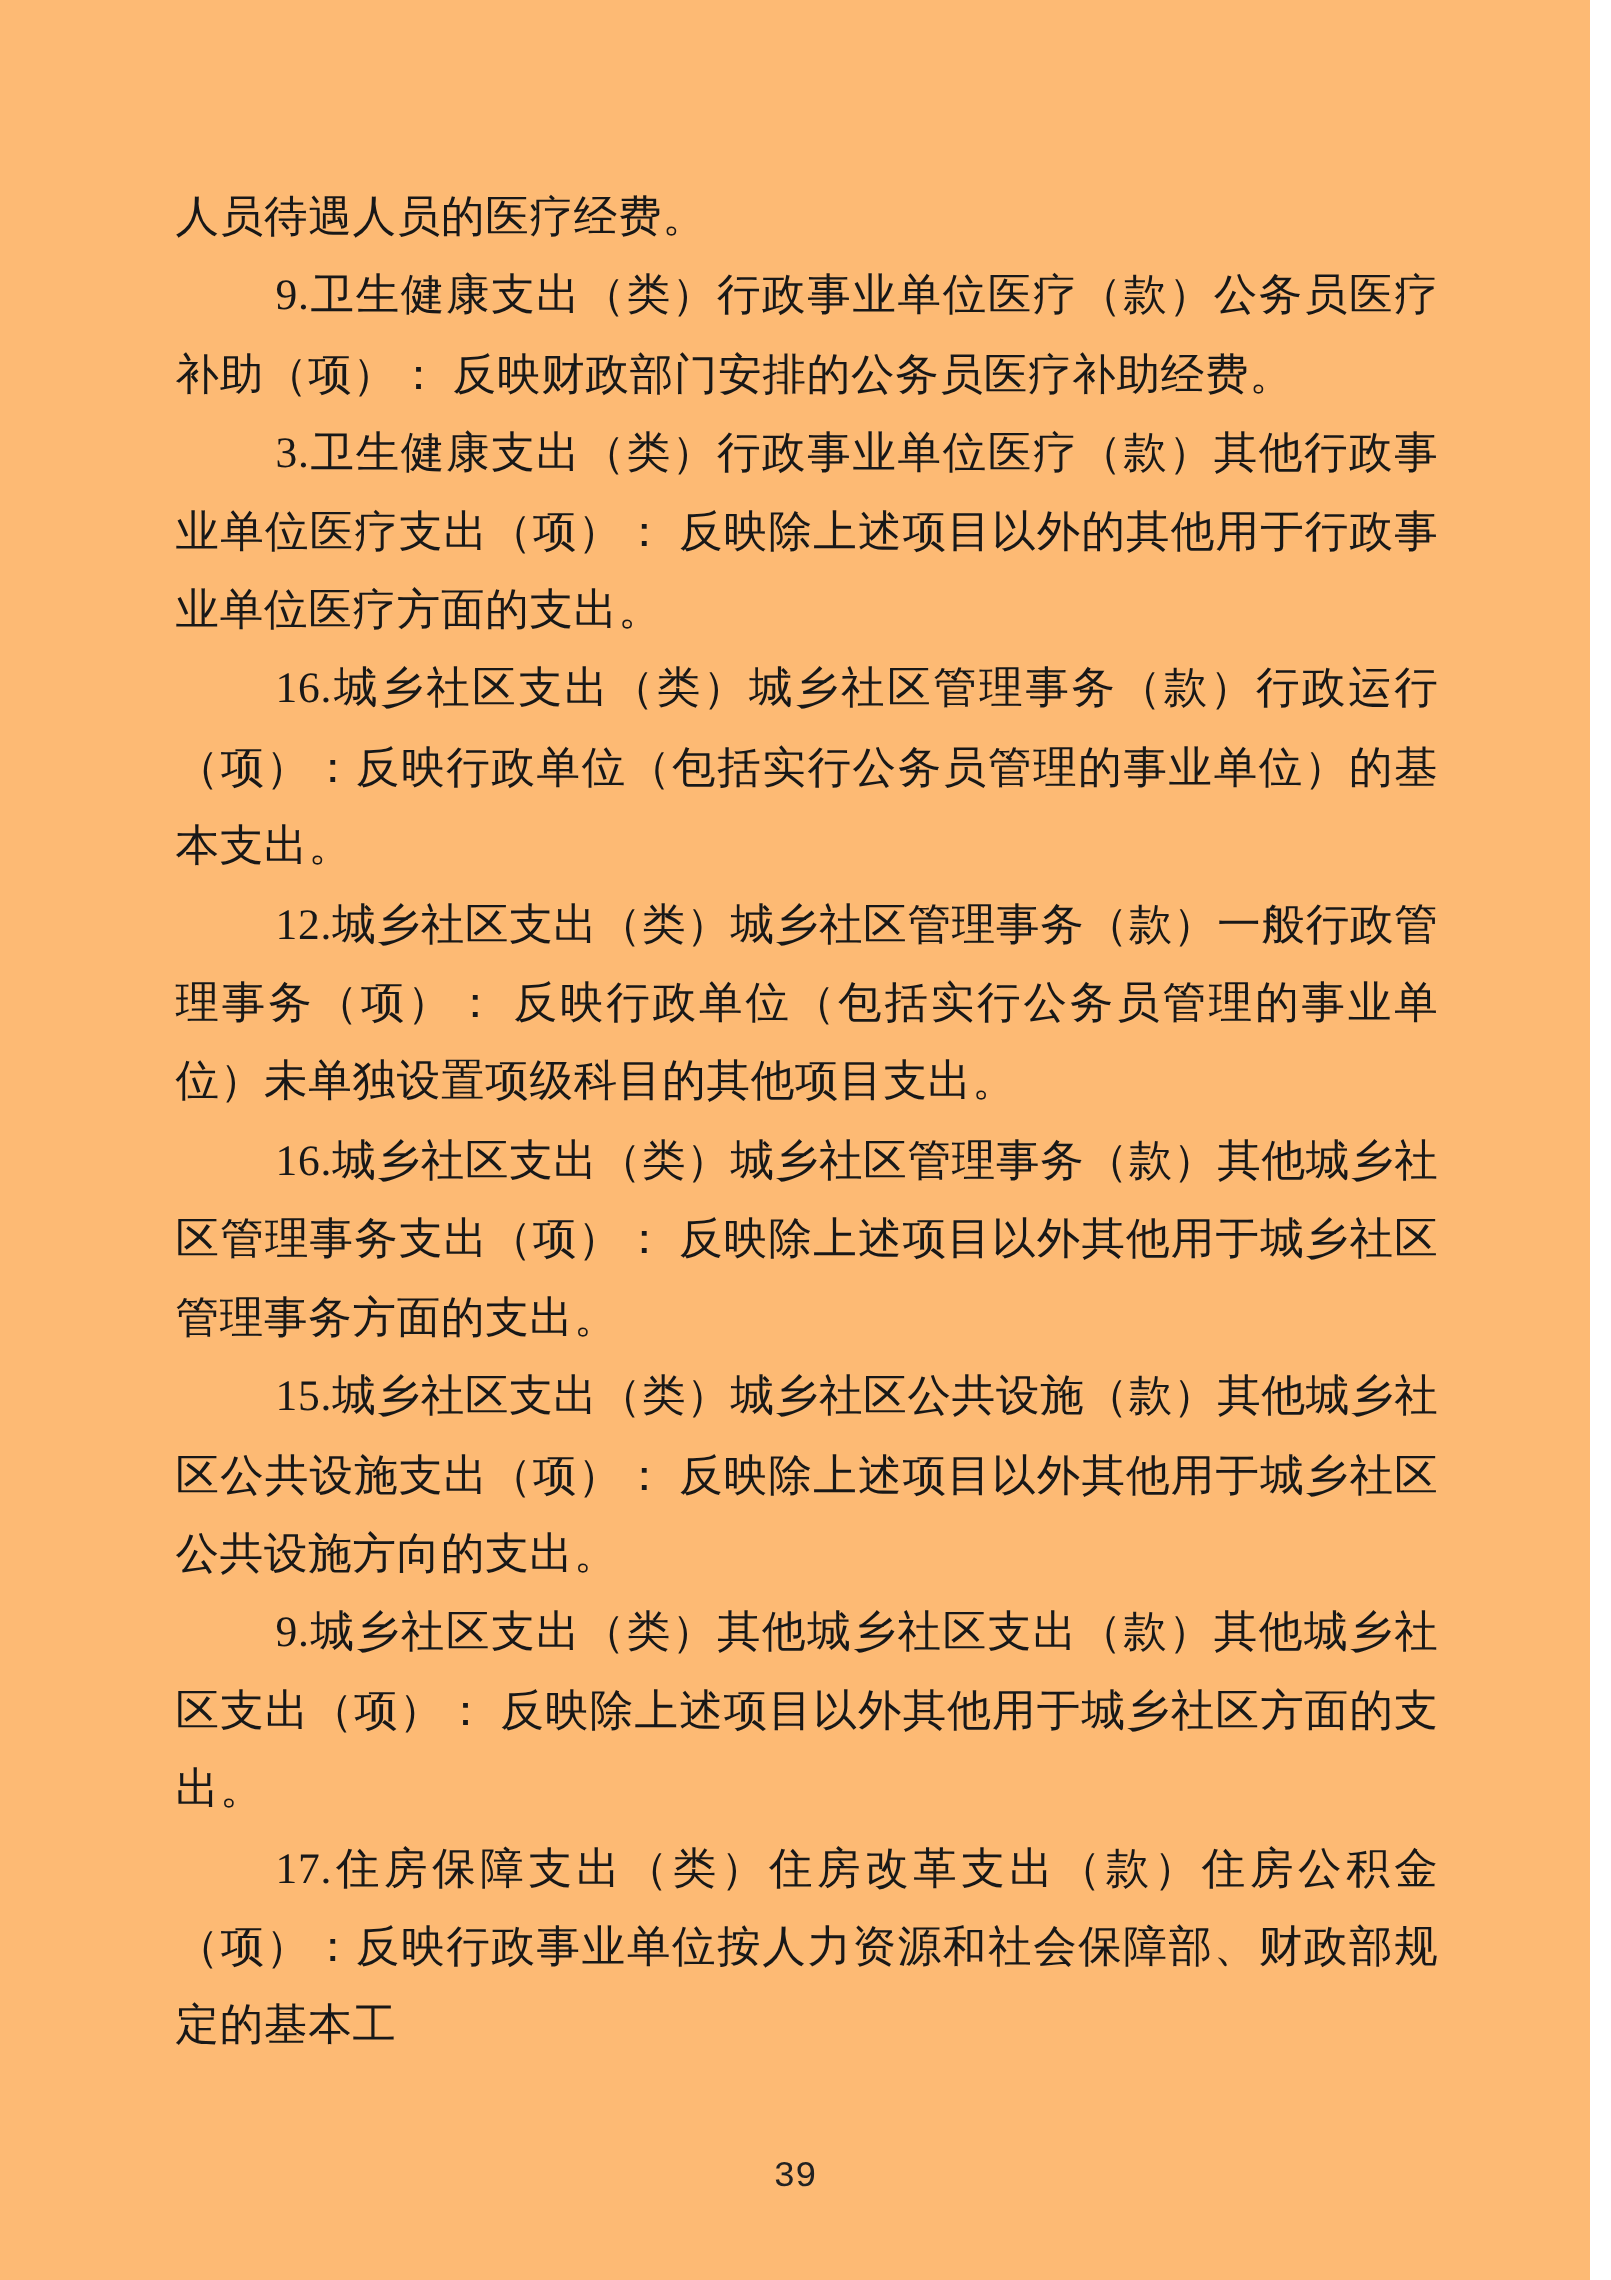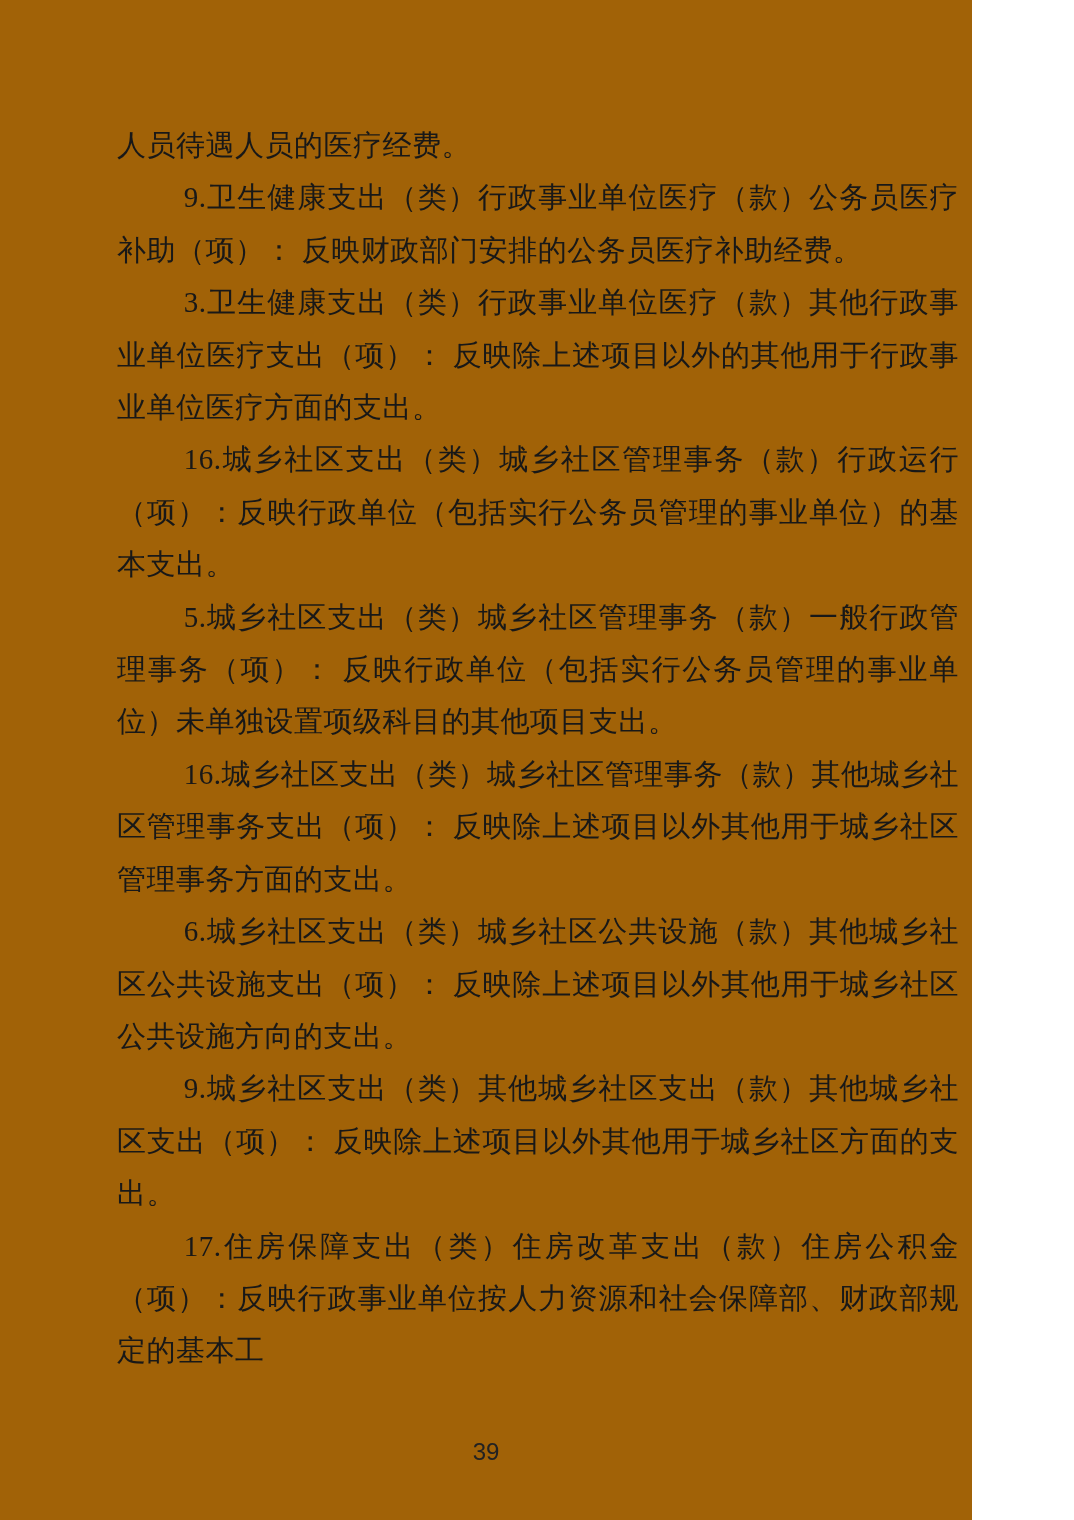--- a/index.html
+++ b/index.html
@@ -2,23 +2,23 @@
 <html><head>
 <meta charset="utf-8">
 <style>
   html, body {
     margin: 0;
     padding: 0;
     background: #ffffff;
   }
   .page {
     position: relative;
-    width: 972px;
+    width: 1060px;
     height: 1520px;
-    background: #a16207;
+    background: #fdba74;
     overflow: hidden;
     font-family: "Liberation Serif", "DejaVu Serif", serif;
     color: #181818;
   }
   .content {
     position: absolute;
     left: 117px;
     width: 842px;
     top: 119px;
     font-size: 29px;
@@ -33,34 +33,34 @@
   }
   .content p.indent {
     text-indent: 2.3em;
   }
   .pageno {
     position: absolute;
     left: 0;
     width: 100%;
     top: 1438px;
     text-align: center;
-    font-family: Liberation Sans, sans-serif;
+    font-family: Liberation Mono, monospace;
     font-size: 24px;
     color: #222222;
   }
 </style>
 </head>
 <body>
 
 <div class="page">
   <div class="content">
     <p>人员待遇人员的医疗经费。</p>
     <p class="indent">9.卫生健康支出（类）行政事业单位医疗（款）公务员医疗补助（项）： 反映财政部门安排的公务员医疗补助经费。</p>
     <p class="indent">3.卫生健康支出（类）行政事业单位医疗（款）其他行政事业单位医疗支出（项）： 反映除上述项目以外的其他用于行政事业单位医疗方面的支出。</p>
     <p class="indent">16.城乡社区支出（类）城乡社区管理事务（款）行政运行（项）：反映行政单位（包括实行公务员管理的事业单位）的基本支出。</p>
-    <p class="indent">5.城乡社区支出（类）城乡社区管理事务（款）一般行政管理事务（项）： 反映行政单位（包括实行公务员管理的事业单位）未单独设置项级科目的其他项目支出。</p>
+    <p class="indent">12.城乡社区支出（类）城乡社区管理事务（款）一般行政管理事务（项）： 反映行政单位（包括实行公务员管理的事业单位）未单独设置项级科目的其他项目支出。</p>
     <p class="indent">16.城乡社区支出（类）城乡社区管理事务（款）其他城乡社区管理事务支出（项）： 反映除上述项目以外其他用于城乡社区管理事务方面的支出。</p>
-    <p class="indent">6.城乡社区支出（类）城乡社区公共设施（款）其他城乡社区公共设施支出（项）： 反映除上述项目以外其他用于城乡社区公共设施方向的支出。</p>
+    <p class="indent">15.城乡社区支出（类）城乡社区公共设施（款）其他城乡社区公共设施支出（项）： 反映除上述项目以外其他用于城乡社区公共设施方向的支出。</p>
     <p class="indent">9.城乡社区支出（类）其他城乡社区支出（款）其他城乡社区支出（项）： 反映除上述项目以外其他用于城乡社区方面的支出。</p>
     <p class="indent">17.住房保障支出（类）住房改革支出（款）住房公积金（项）：反映行政事业单位按人力资源和社会保障部、财政部规定的基本工</p>
   </div>
   <div class="pageno">39</div>
 </div>
 
 </body></html>

